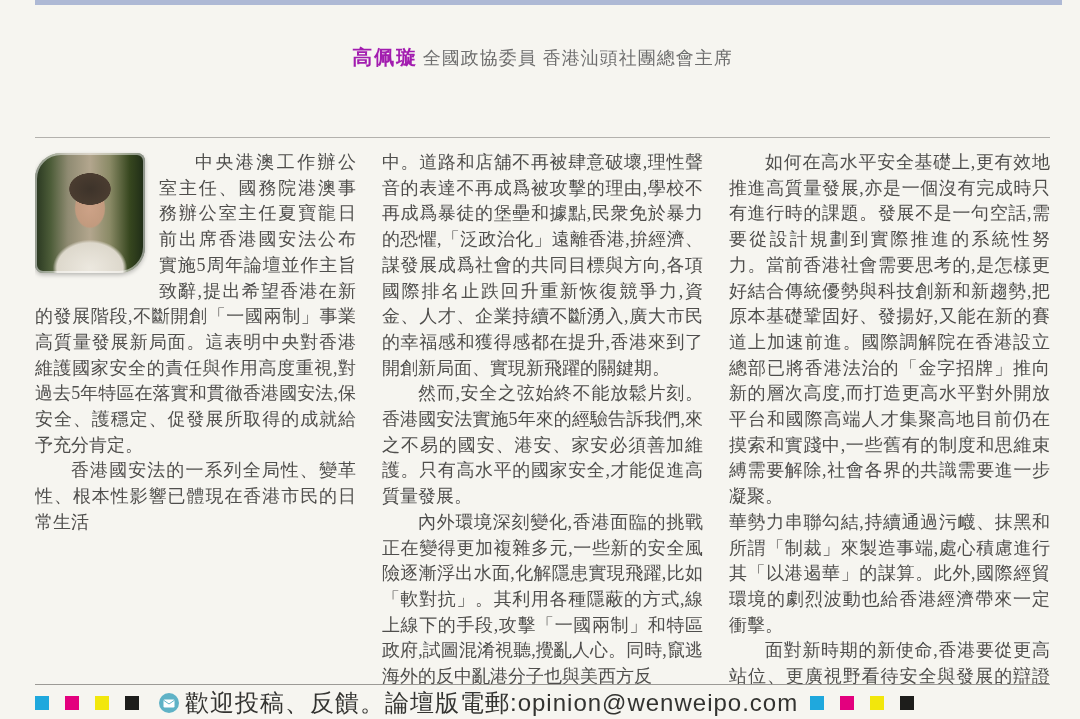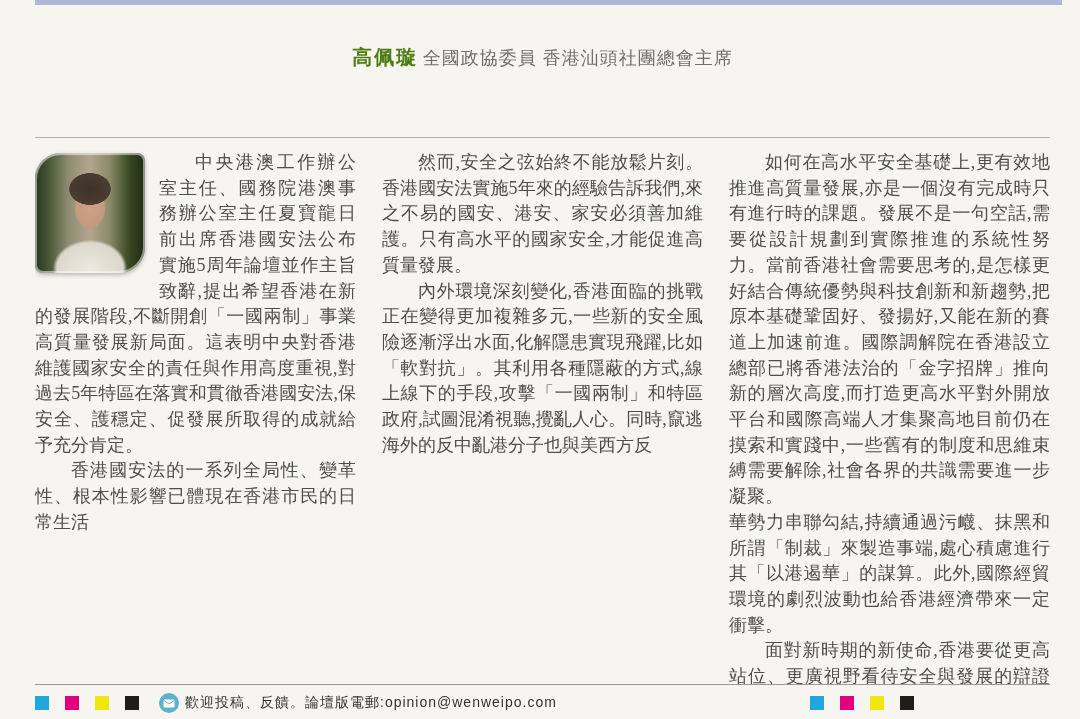--- a/index.html
+++ b/index.html
@@ -15,21 +15,21 @@
   .top-strip{position:absolute;top:0;left:35px;width:1027px;height:5px;background:#aeb9d5;}
 
   
   .header{position:absolute;top:30px;left:35px;width:1015px;text-align:center;}
   .title{
     font-family:"Liberation Sans","DejaVu Sans",sans-serif;
     font-weight:bold;font-size:43px;letter-spacing:4px;
     color:#4e90c5;line-height:1.2;margin:0;
   }
   .byline{margin-top:14px;font-family:"Liberation Sans","DejaVu Sans",sans-serif;}
-  .byline .author{font-size:20px;font-weight:bold;color:#4d7c0f;letter-spacing:2px;}
+  .byline .author{font-size:20px;font-weight:bold;color:#a21caf;letter-spacing:2px;}
   .byline .roles{font-size:18px;color:#6e6e6e;letter-spacing:1px;}
   .header-divider{position:absolute;top:137px;left:35px;width:1015px;border-top:1px solid #b3b1ad;}
 
   
   .columns{
     position:absolute;top:150px;left:35px;width:1015px;height:534px;
     display:flex;justify-content:space-between;overflow:hidden;
   }
   .col{width:321px;height:534px;overflow:hidden;}
   .para{
@@ -56,21 +56,21 @@
     position:absolute;top:690px;left:35px;width:1015px;height:26px;
     display:flex;align-items:center;
     font-family:"Liberation Sans","DejaVu Sans",sans-serif;
   }
   .marks{display:flex;gap:16px;}
   .mark{width:14px;height:14px;}
   .footer-msg{display:flex;align-items:center;margin-left:20px;flex:1;}
   .email-icon{width:20px;height:20px;border-radius:50%;background:#5fb2c6;
     display:flex;align-items:center;justify-content:center;margin-right:6px;}
   .email-icon svg{display:block;}
-  .footer-text{font-size:14px;color:#333330;letter-spacing:1px;font-weight:500;}
+  .footer-text{font-size:24px;color:#333330;letter-spacing:1px;font-weight:500;}
   .marks.right{margin-right:136px;}
 </style>
 </head>
 <body>
 
 <div class="page">
 
   <div class="top-strip"></div>
 
   <div class="header">
@@ -81,20 +81,21 @@
   </div>
   <div class="header-divider"></div>
 
   <div class="columns">
     <div class="col">
       <div class="photo"></div>
       <p class="para indent">中央港澳工作辦公室主任、國務院港澳事務辦公室主任夏寶龍日前出席香港國安法公布實施5周年論壇並作主旨致辭,提出希望香港在新的發展階段,不斷開創「一國兩制」事業高質量發展新局面。這表明中央對香港維護國家安全的責任與作用高度重視,對過去5年特區在落實和貫徹香港國安法,保安全、護穩定、促發展所取得的成就給予充分肯定。</p>
       <p class="para indent">香港國安法的一系列全局性、變革性、根本性影響已體現在香港市民的日常生活</p>
     </div>
     <div class="col">
+      <p class="para">中。道路和店舖不再被肆意破壞,理性聲音的表達不再成爲被攻擊的理由,學校不再成爲暴徒的堡壘和據點,民衆免於暴力的恐懼,「泛政治化」遠離香港,拚經濟、謀發展成爲社會的共同目標與方向,各項國際排名止跌回升重新恢復競爭力,資金、人才、企業持續不斷湧入,廣大市民的幸福感和獲得感都在提升,香港來到了開創新局面、實現新飛躍的關鍵期。</p>
       <p class="para indent">然而,安全之弦始終不能放鬆片刻。香港國安法實施5年來的經驗告訴我們,來之不易的國安、港安、家安必須善加維護。只有高水平的國家安全,才能促進高質量發展。</p>
       <p class="para indent">內外環境深刻變化,香港面臨的挑戰正在變得更加複雜多元,一些新的安全風險逐漸浮出水面,化解隱患實現飛躍,比如「軟對抗」。其利用各種隱蔽的方式,線上線下的手段,攻擊「一國兩制」和特區政府,試圖混淆視聽,攪亂人心。同時,竄逃海外的反中亂港分子也與美西方反</p>
     </div>
     <div class="col">
       <p class="para indent">如何在高水平安全基礎上,更有效地推進高質量發展,亦是一個沒有完成時只有進行時的課題。發展不是一句空話,需要從設計規劃到實際推進的系統性努力。當前香港社會需要思考的,是怎樣更好結合傳統優勢與科技創新和新趨勢,把原本基礎鞏固好、發揚好,又能在新的賽道上加速前進。國際調解院在香港設立總部已將香港法治的「金字招牌」推向新的層次高度,而打造更高水平對外開放平台和國際高端人才集聚高地目前仍在摸索和實踐中,一些舊有的制度和思維束縛需要解除,社會各界的共識需要進一步凝聚。</p>
       <p class="para">華勢力串聯勾結,持續通過污衊、抹黑和所謂「制裁」來製造事端,處心積慮進行其「以港遏華」的謀算。此外,國際經貿環境的劇烈波動也給香港經濟帶來一定衝擊。</p>
       <p class="para indent">面對新時期的新使命,香港要從更高站位、更廣視野看待安全與發展的辯證邏輯,在推動發展中及時化解風險,切實護航「一國兩制」實踐行穩致遠。</p>
     </div>
   </div>
 

